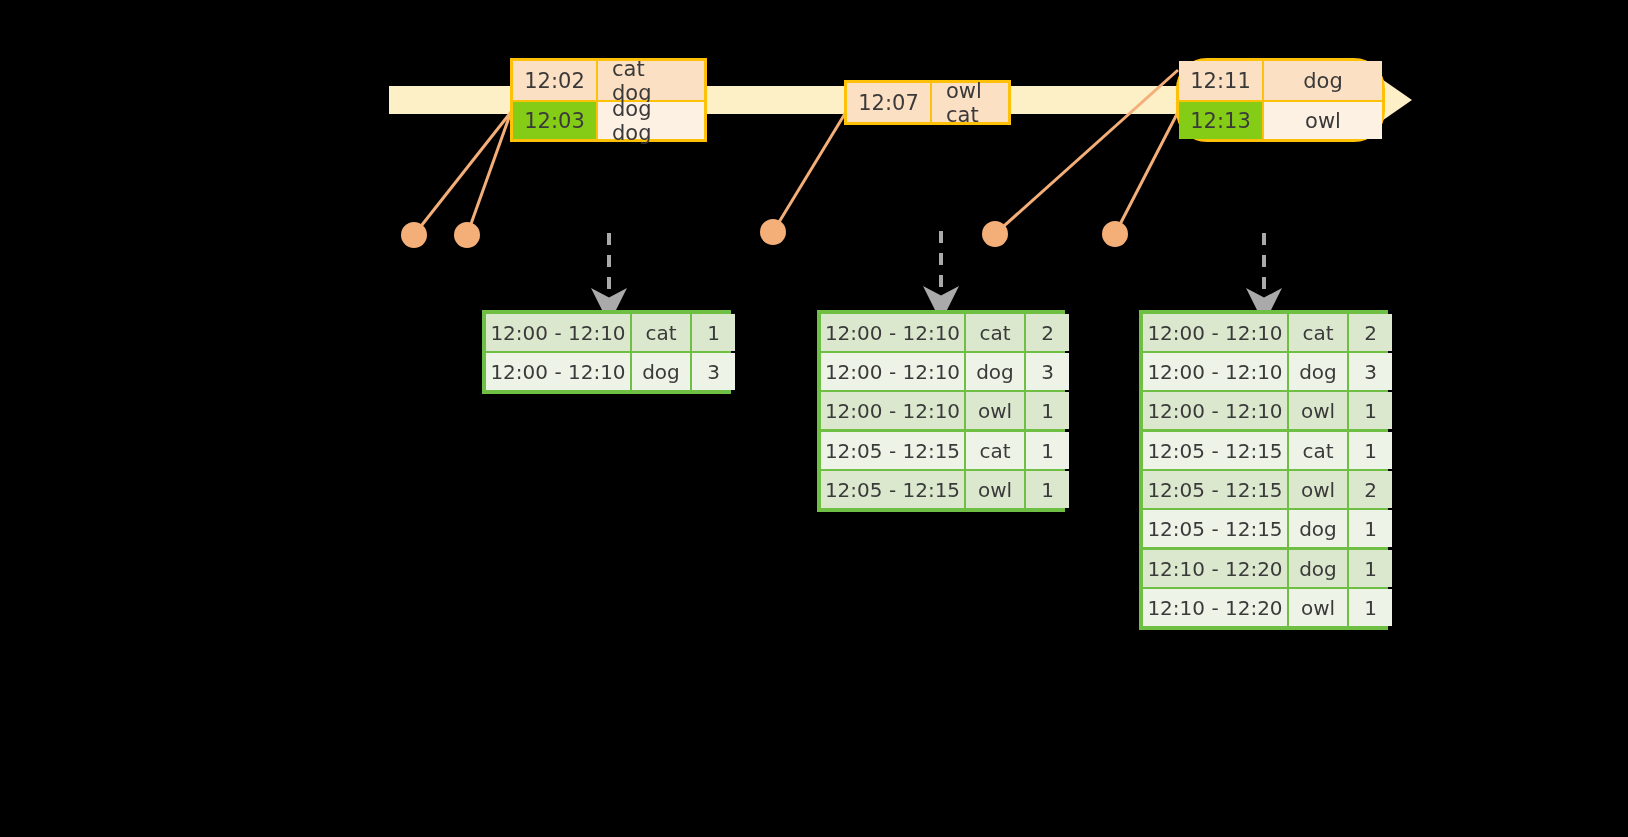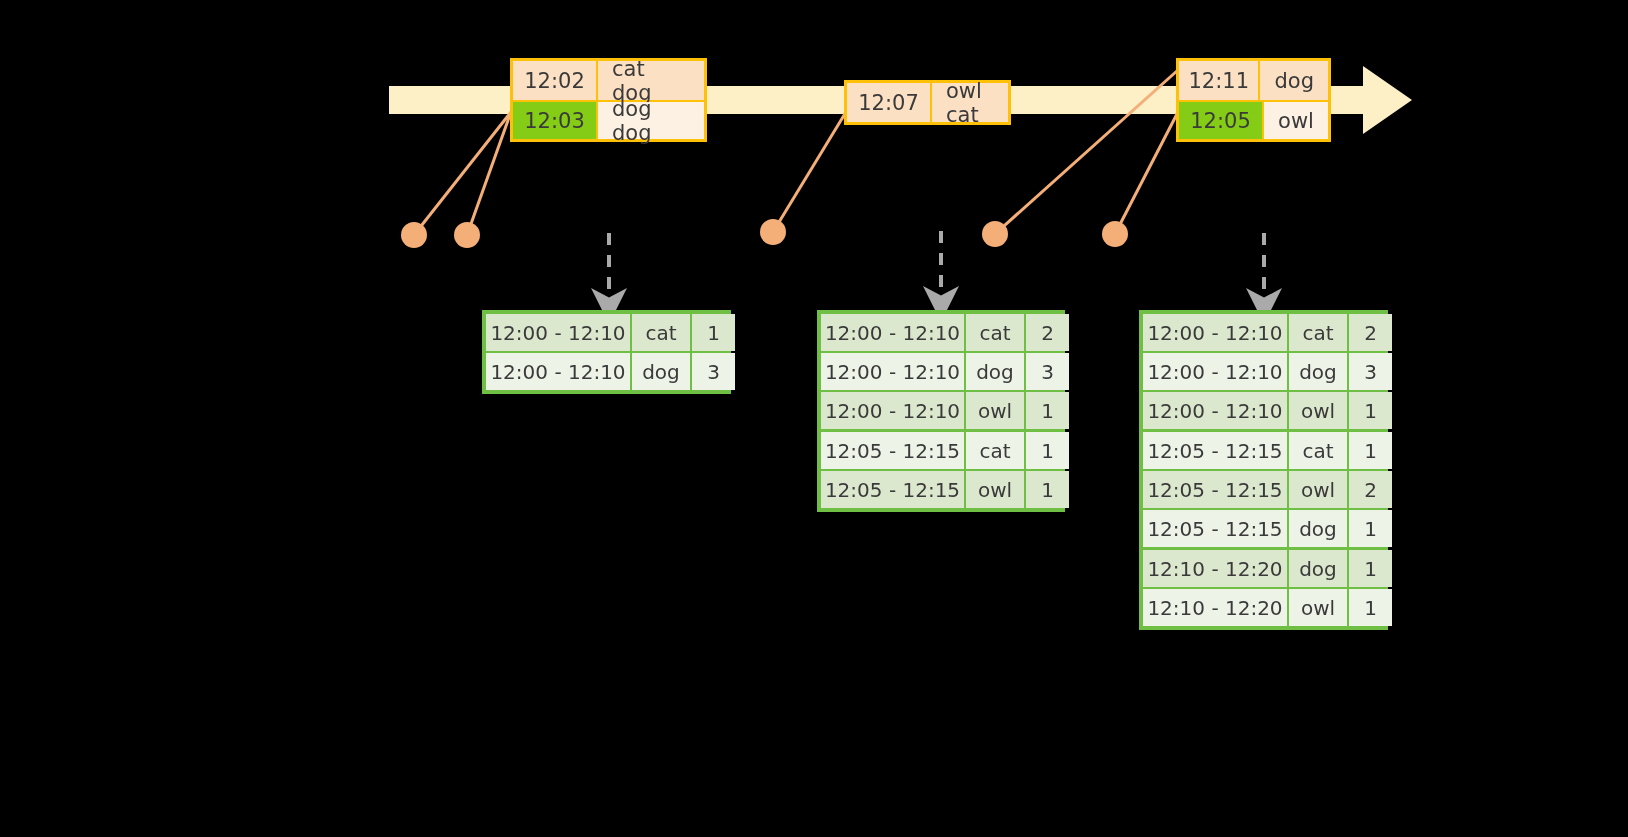--- a/index.html
+++ b/index.html
@@ -84,27 +84,27 @@
     </div>
   </div>
 
   <div class="evt-box" style="left:836px;top:80px;width:167px;">
     <div class="evt-row shade">
       <div class="evt-time">12:07</div>
       <div class="evt-val">owl cat</div>
     </div>
   </div>
 
-  <div class="evt-box" style="left:1168px;top:58px;width:155px;">
+  <div class="evt-box" style="left:1168px;top:58px;width:209px;border-radius:31px;">
     <div class="evt-row shade">
       <div class="evt-time">12:11</div>
       <div class="evt-val">dog</div>
     </div>
     <div class="evt-row">
-      <div class="evt-time">12:05</div>
+      <div class="evt-time">12:13</div>
       <div class="evt-val">owl</div>
     </div>
   </div>
 
   <div class="res-table" id="res0" style="left:474px;top:310px;width:249px;">
       <div class="res-row shade">
         <div class="res-cell res-window" style="width: 144px;">12:00 - 12:10</div>
         <div class="res-cell res-key" style="width: 58px;">cat</div>
         <div class="res-cell res-count" style="width: 43px;">1</div>
       </div>

